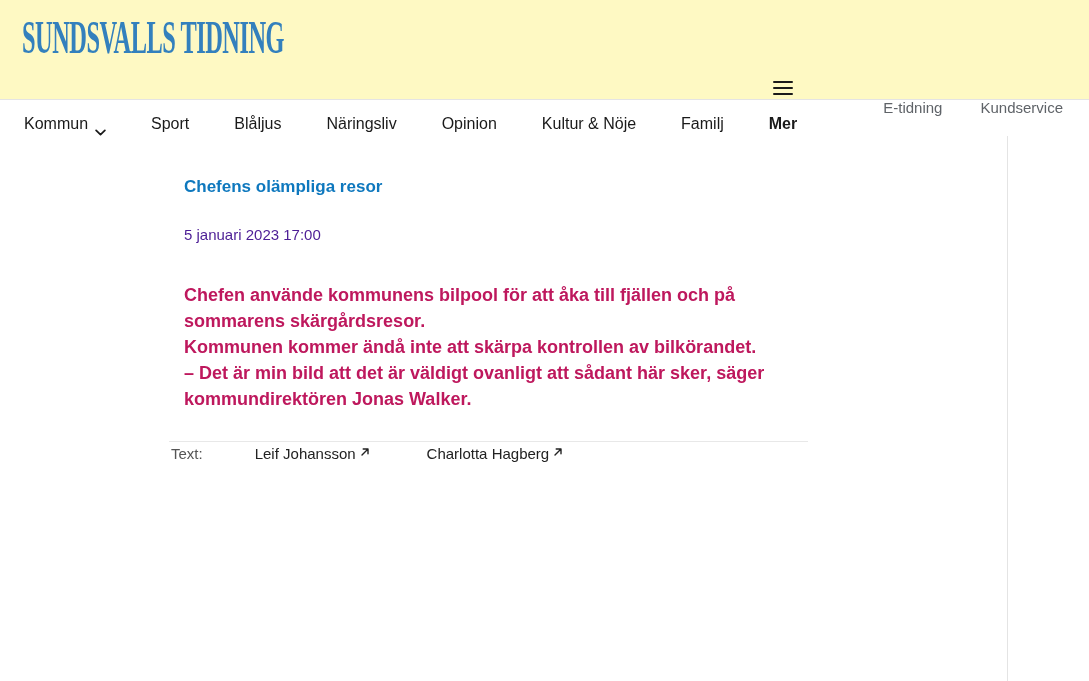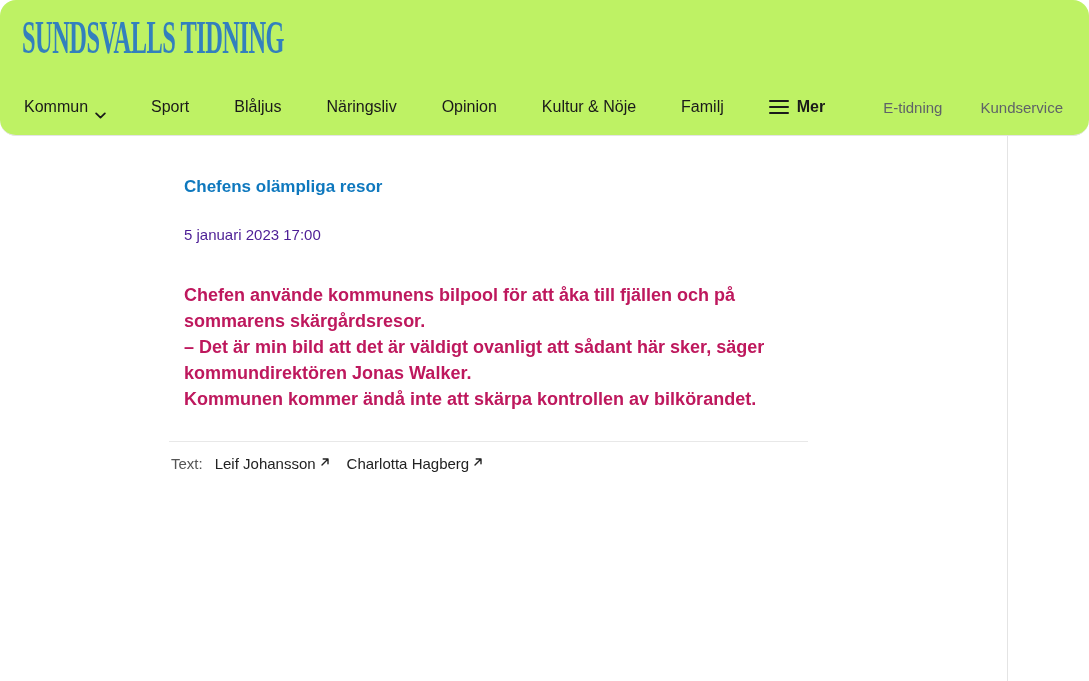--- a/index.html
+++ b/index.html
@@ -6,21 +6,21 @@
   html, body {
     width: 1089px; height: 681px;
     background: #ffffff;
     font-family: "Liberation Sans", sans-serif;
     color: #1a1a1a;
     overflow: hidden;
     position: relative;
   }
 
   
-  .header { position: relative; width: 100%; height: 136px; border-bottom: 1px solid #e4e4e4; background: #bef264; border-radius: 16px; }
+  .header { position: relative; width: 100%; height: 100px; border-bottom: 1px solid #e4e4e4; background: #fef9c3; }
 
   .logo {
     position: absolute; left: 22px; top: 14px;
     font-family: "Liberation Serif", serif;
     font-weight: bold;
     font-size: 47px;
     line-height: 1;
     color: #3380bd;
     letter-spacing: -1px;
     transform: scale(0.52, 1);
@@ -30,21 +30,21 @@
   }
 
   .navrow {
     position: absolute; left: 24px; right: 0; top: 85px; height: 44px;
     display: flex; align-items: center;
     font-size: 16px;
   }
   .nav-main { display: flex; align-items: flex-end; gap: 45px; }
   .nav-item { display: flex; align-items: center; gap: 7px; color: #1a1a1a; cursor: pointer; white-space: nowrap; }
   .chev { display: inline-block; width: 11px; height: 7px; margin-top: 2px; }
-  .nav-more { display: flex; align-items: center; gap: 8px; font-weight: bold; cursor: pointer; }
+  .nav-more { display: flex; align-items: center; gap: 20px; font-weight: bold; cursor: pointer; flex-direction: column; }
   .burger { display: inline-flex; flex-direction: column; gap: 4px; width: 20px; }
   .burger span { display: block; height: 2px; background: #1a1a1a; border-radius: 1px; }
 
   .nav-utility { margin-left: auto; display: flex; gap: 38px; padding-right: 26px; font-size: 15px; color: #5f6368; }
   .nav-utility .util-link { cursor: pointer; white-space: nowrap; }
 
   
   .v-divider { position: absolute; left: 1007px; top: 136px; bottom: 0; width: 1px; background: #e4e4e4; }
 
   
@@ -74,21 +74,21 @@
   .lead { margin-top: 39px; }
   .lead p {
     font-size: 18px;
     font-weight: bold;
     line-height: 26px;
     color: #be185d;
   }
 
   .divider { margin-top: 29px; margin-left: -15px; width: calc(100% + 15px); height: 1px; background: #e8e8e8; border: 0; }
 
-  .byline { margin-top: 13px; margin-left: -13px; display: flex; align-items: flex-start; font-size: 15px; }
+  .byline { margin-top: 3px; margin-left: -13px; display: flex; align-items: flex-start; font-size: 15px; gap: 40px; }
   .byline-label { color: #555; margin-right: 12px; }
   .author { display: inline-flex; align-items: center; gap: 4px; color: #222; cursor: pointer; margin-right: 17px; }
   .ext-arrow { width: 10px; height: 10px; margin-top: -3px; }
 </style>
 </head>
 <body>
 
 <header class="header">
   <div class="logo">SUNDSVALLS TIDNING</div>
 
@@ -140,22 +140,22 @@
 <div class="v-divider"></div>
 
 <article class="article">
   <a class="category-link">Chefens olämpliga resor</a>
 
 
   <div class="pub-date">5 januari 2023 17:00</div>
 
   <div class="lead">
     <p>Chefen använde kommunens bilpool för att åka till fjällen och på sommarens skärgårdsresor.</p>
+    <p>Kommunen kommer ändå inte att skärpa kontrollen av bilkörandet.</p>
     <p>– Det är min bild att det är väldigt ovanligt att sådant här sker, säger kommundirektören Jonas Walker.</p>
-    <p>Kommunen kommer ändå inte att skärpa kontrollen av bilkörandet.</p>
   </div>
 
   <hr class="divider">
 
   <div class="byline">
     <span class="byline-label">Text:</span>
     <span class="author">
       <span>Leif Johansson</span>
       <svg class="ext-arrow" viewBox="0 0 10 10">
           <path d="M2 8 L8 2 M3.2 2 H8 V6.8" fill="none" stroke="#222" stroke-width="1.4" stroke-linecap="round" stroke-linejoin="round"></path>

